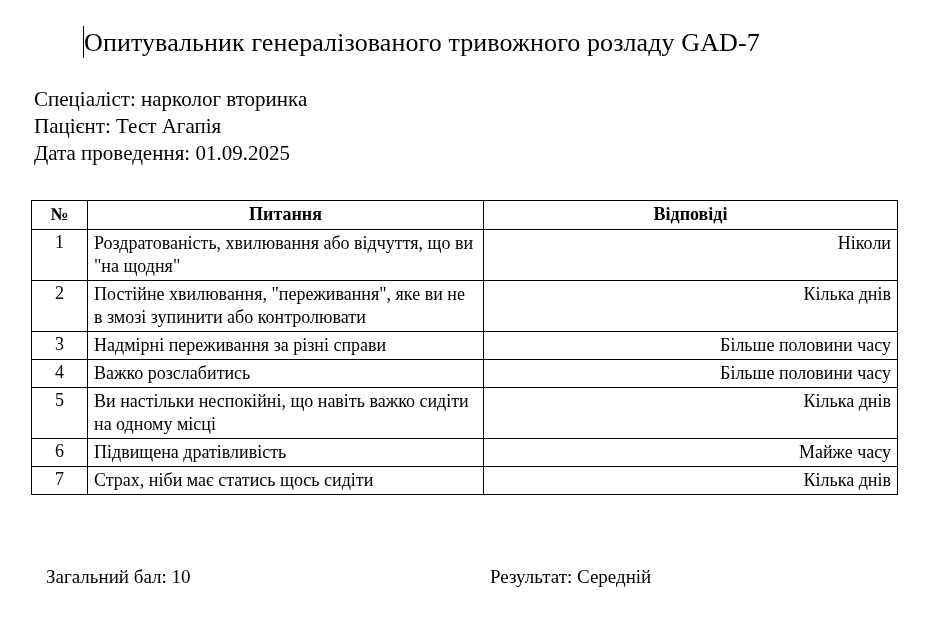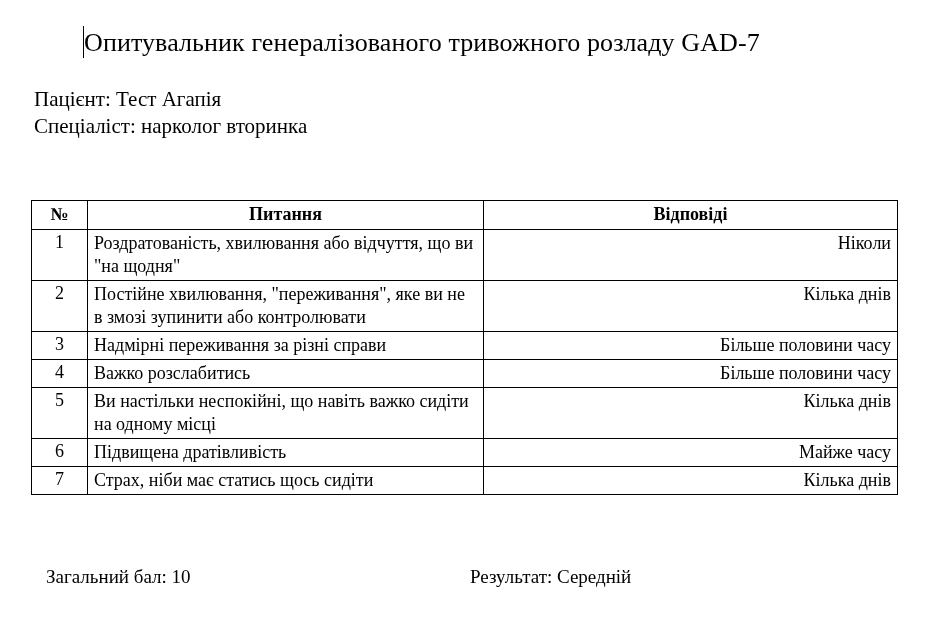--- a/index.html
+++ b/index.html
@@ -86,21 +86,21 @@
     font-size: 19px;
   }
   .footer .total {
     position: absolute;
     left: 46px;
     top: 0;
     white-space: nowrap;
   }
   .footer .result {
     position: absolute;
-    left: 470px;
+    left: 490px;
     top: 0;
     white-space: nowrap;
   }
   .caret {
     position: absolute;
     left: 83px;
     top: 26px;
     width: 1px;
     height: 32px;
     background: #000000;
@@ -109,22 +109,23 @@
 </head>
 <body>
 
 <div class="page">
 
   <div class="caret"></div>
 
   <div class="doc-title">Опитувальник генералізованого тривожного розладу GAD-7</div>
 
   <div class="meta">
+    <div class="meta-line">Спеціаліст: нарколог вторинка</div>
     <div class="meta-line">Пацієнт: Тест Агапія</div>
-    <div class="meta-line">Спеціаліст: нарколог вторинка</div>
+    <div class="meta-line">Дата проведення: 01.09.2025</div>
   </div>
 
   <table class="survey">
     <colgroup>
       <col class="c-num">
       <col class="c-q">
       <col class="c-a">
     </colgroup>
     <thead>
       <tr>

